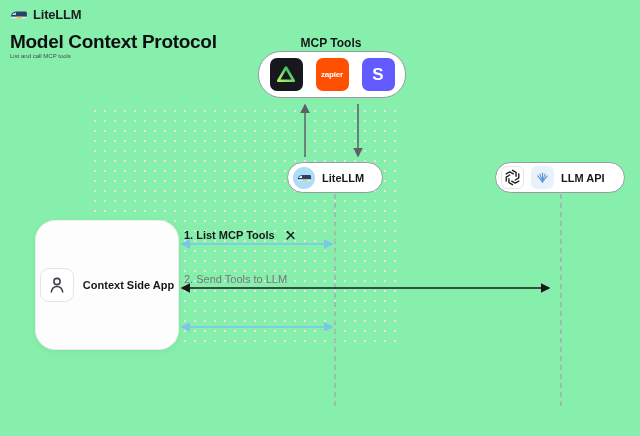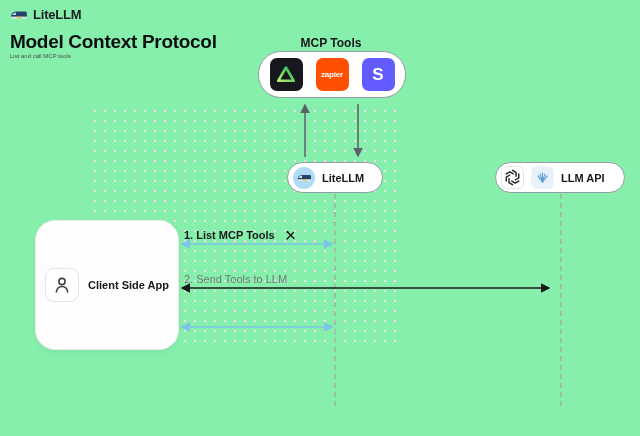--- a/index.html
+++ b/index.html
@@ -144,21 +144,21 @@
     <span class="node-label">LLM API</span>
   </div>
 
   <div class="client-box">
     <div class="client-iconbox">
       <svg width="22" height="22" viewBox="0 0 24 24">
         <circle cx="12" cy="8.2" r="3.4" fill="none" stroke="#3c4149" stroke-width="1.7"></circle>
         <path d="M5.8 19.5 Q6.8 13.6 12 13.6 Q17.2 13.6 18.2 19.5" fill="none" stroke="#3c4149" stroke-width="1.7" stroke-linecap="round"></path>
       </svg>
     </div>
-    <span class="client-label">Client Side App</span>
+    <span class="client-label">Context Side App</span>
   </div>
 
   <div class="flow-label flow-1">
     <span>1. List MCP Tools</span>
     <svg width="11" height="11" viewBox="0 0 12 12">
       <path d="M2.2 9.8 L9.2 2.8" stroke="#17181a" stroke-width="1.5" stroke-linecap="round" fill="none"></path>
       <path d="M2.8 2.2 L9.8 9.2" stroke="#17181a" stroke-width="1.5" stroke-linecap="round" fill="none"></path>
       <circle cx="2.7" cy="2.3" r="1.2" fill="#17181a"></circle>
     </svg>
   </div>

